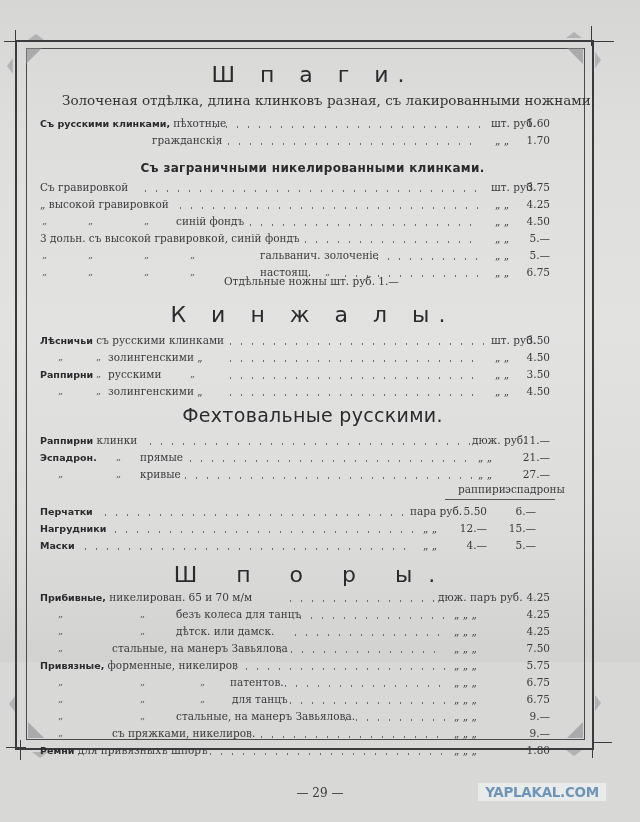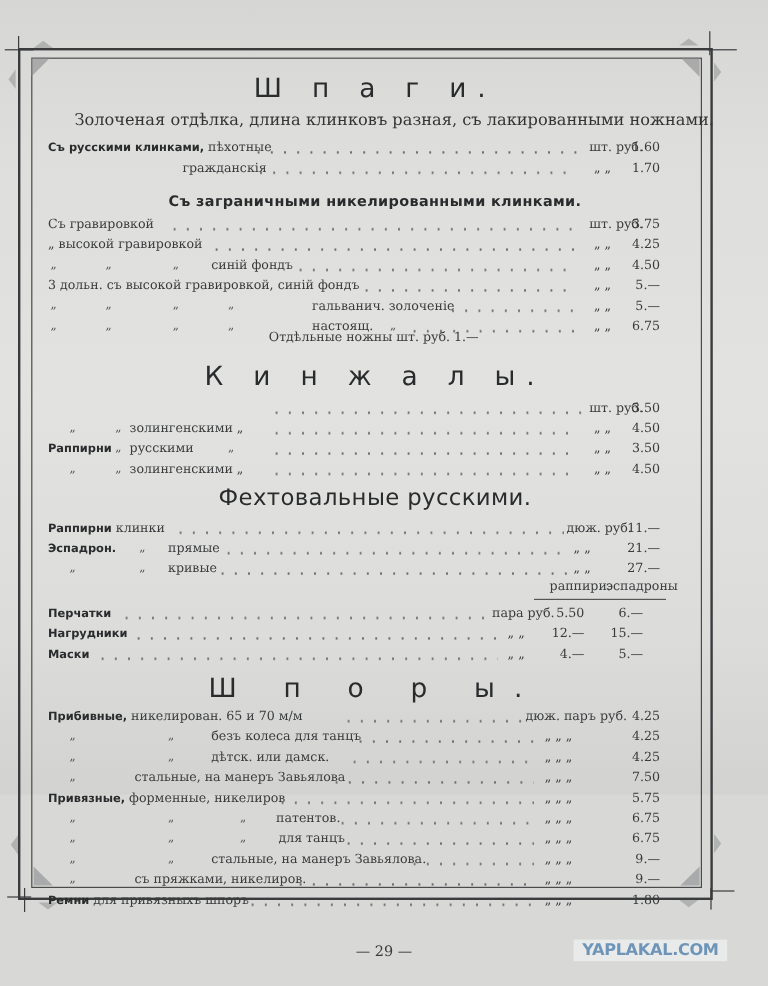--- a/index.html
+++ b/index.html
@@ -175,20 +175,21 @@
       <span class="unit" style="left:455px;">„    „</span>
       <span class="price">6.75</span>
     </div>
     <div class="row" style="top:212px;">
       <span class="lbl" style="left:184px;">Отдѣльные ножны шт. руб. 1.—</span>
     </div>
 
     <div class="section-title spaced" style="top:240px;">К и н ж а л ы.</div>
 
     <div class="row" style="top:271px;">
+      <span class="lbl"><b>Лѣсничьи</b> <span>съ русскими клинками</span></span>
       <span class="dots" style="left:185px;width:260px;"></span>
       <span class="unit" style="left:451px;">шт. руб.</span>
       <span class="price">3.50</span>
     </div>
     <div class="row" style="top:288px;">
       <span class="ditto" style="left:18px;">„</span>
       <span class="ditto" style="left:56px;">„</span>
       <span class="lbl" style="left:68px;">золингенскими „</span>
       <span class="dots" style="left:185px;width:255px;"></span>
       <span class="unit" style="left:455px;">„    „</span>

